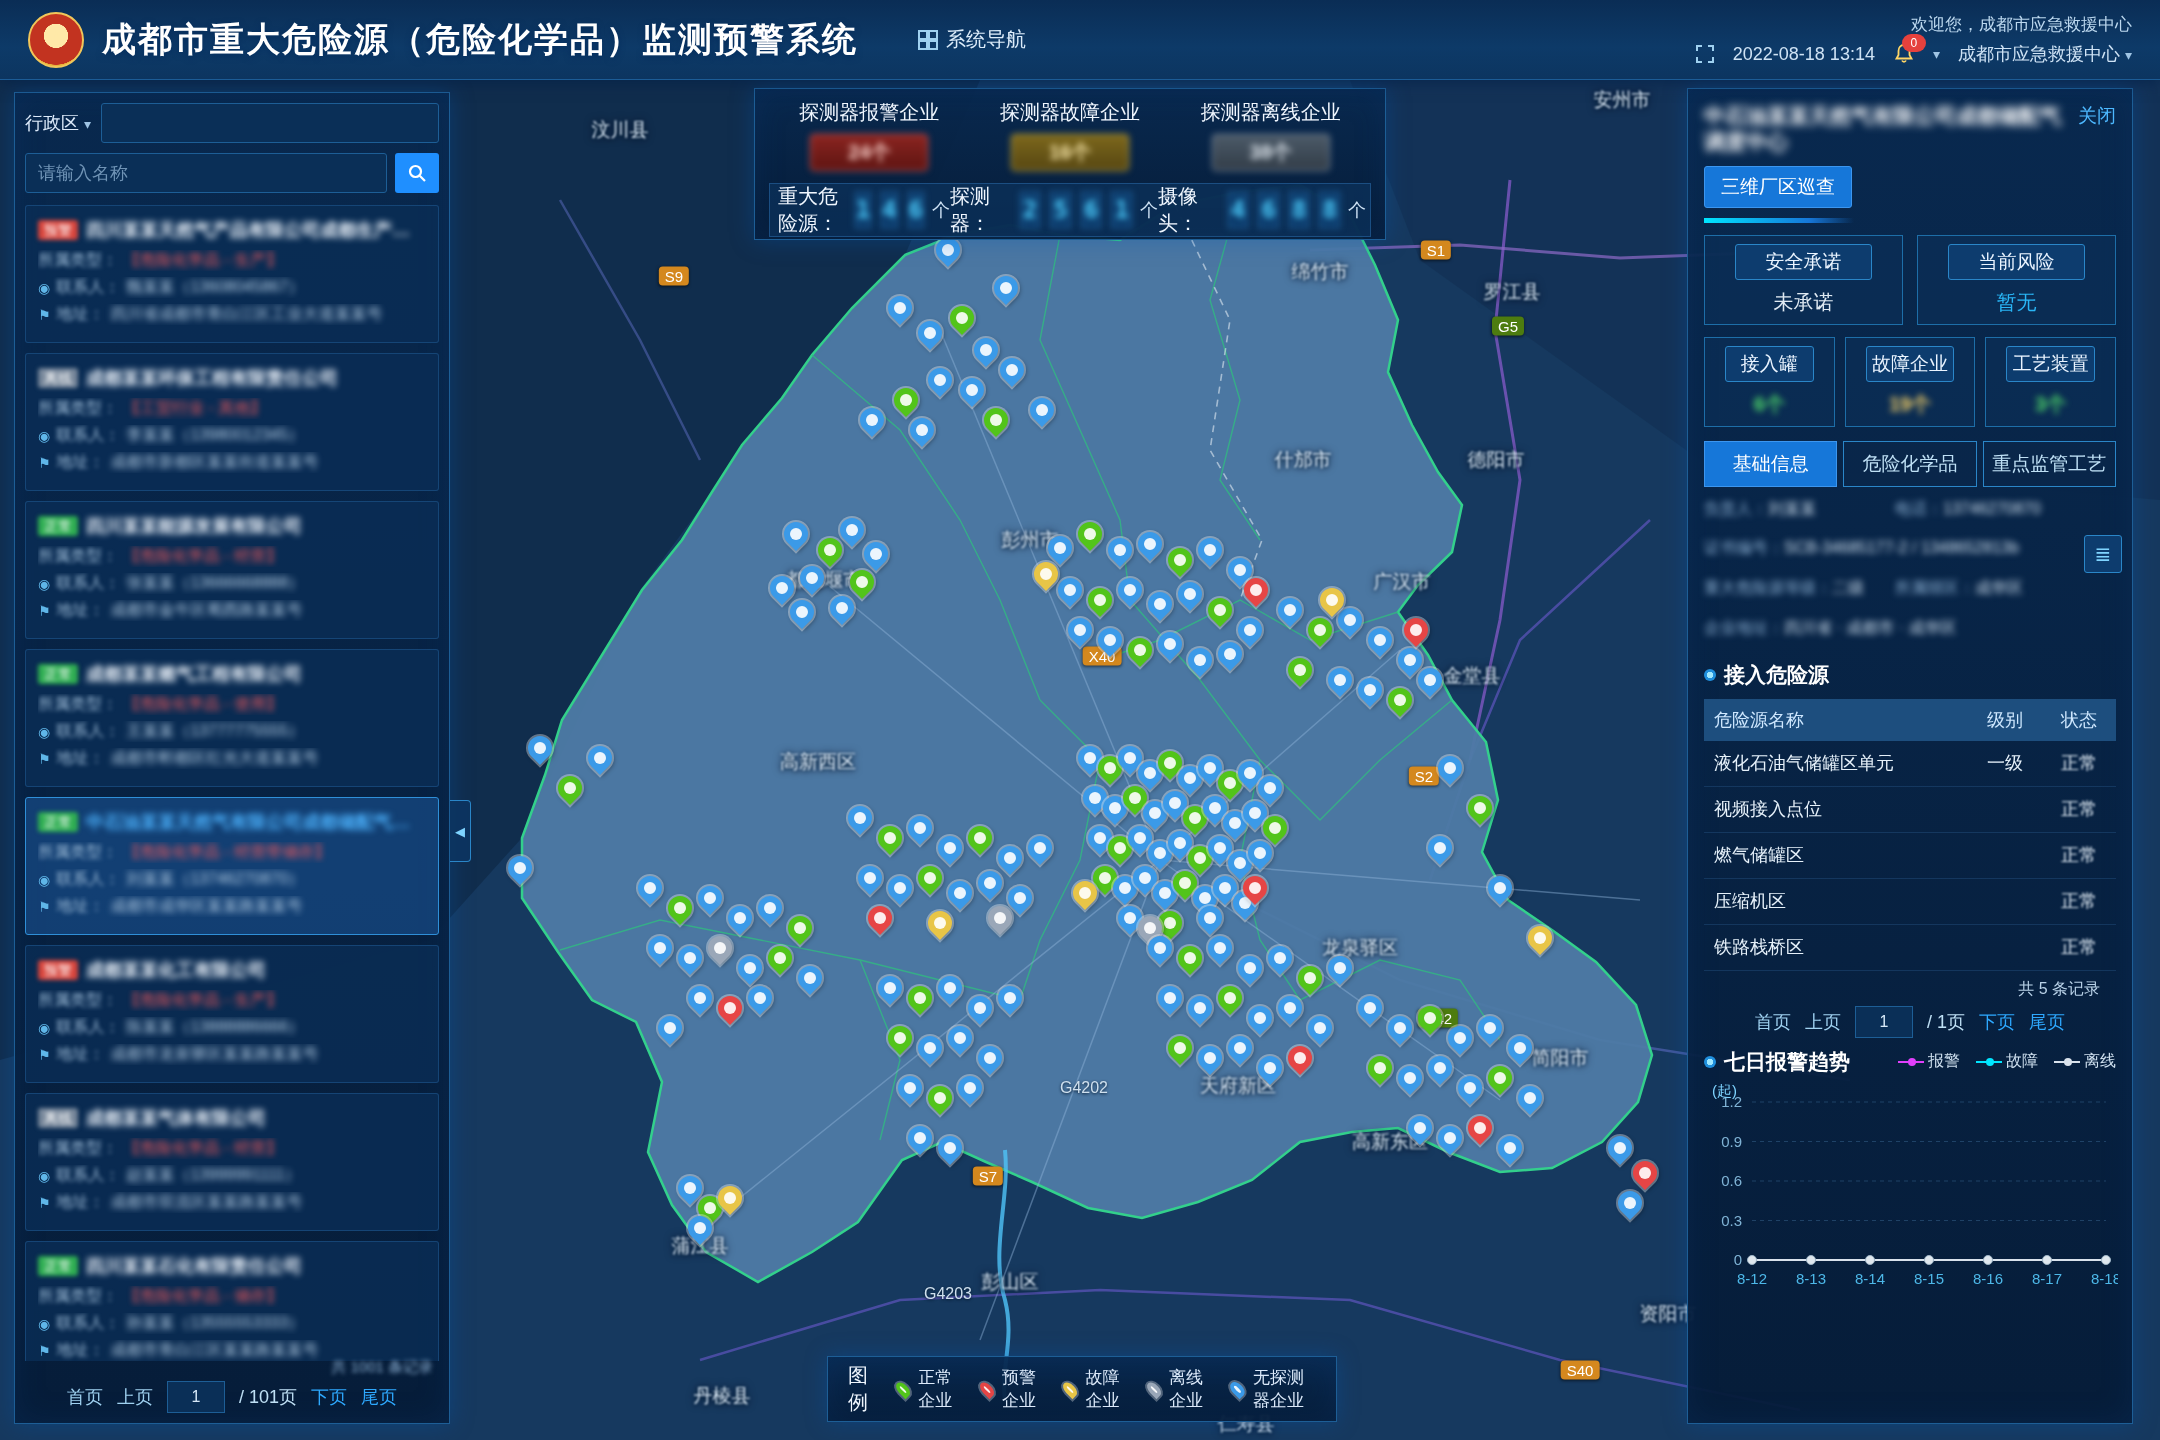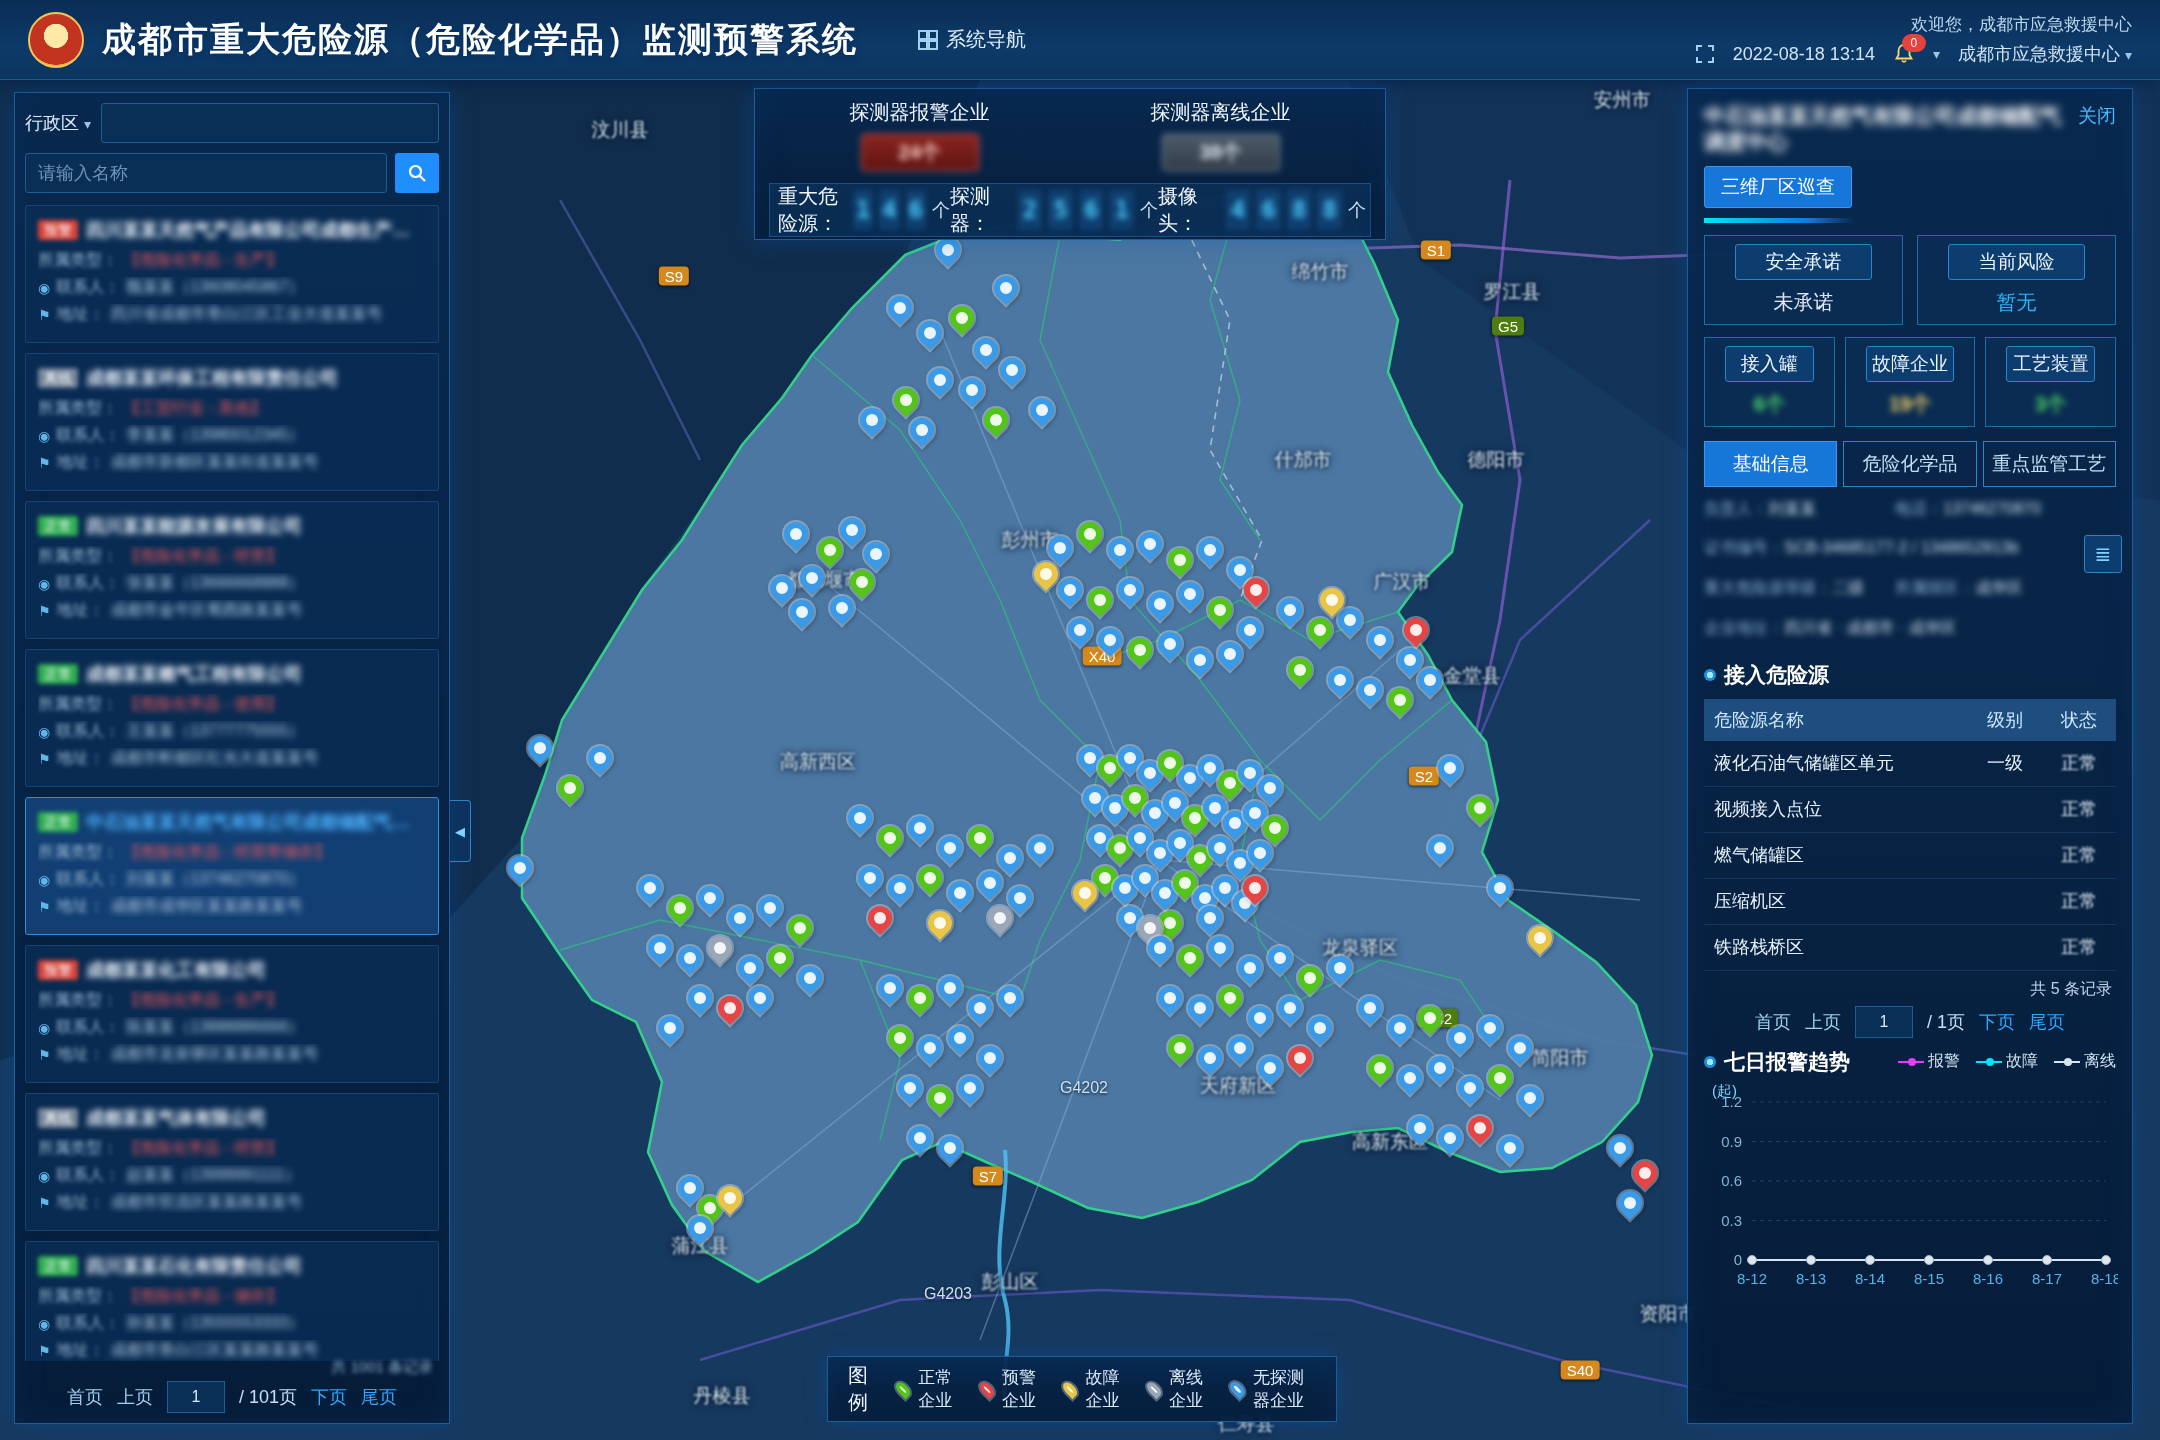--- a/index.html
+++ b/index.html
@@ -131,21 +131,21 @@
   .dp-info .row.span2{grid-column:span 2;}
   .dp-list-btn{position:absolute;right:-6px;top:36px;width:36px;height:36px;background:#0d3c6e;border:1px solid #2a86c8;
                border-radius:3px;display:flex;align-items:center;justify-content:center;color:#7fd4ff;font-size:20px;cursor:pointer;}
   .dp-sec-head{display:flex;align-items:center;gap:8px;font-size:21px;font-weight:bold;color:#fff;margin:8px 0 10px 0;}
   .dp-sec-dot{width:12px;height:12px;border-radius:50%;background:radial-gradient(circle,#9fe8ff 0 40%,#1f8fdd 41% 100%);}
   .hz-table{width:100%;border-collapse:collapse;font-size:18px;}
   .hz-table th{background:#1d4e7e;color:#cfe8ff;font-weight:normal;height:42px;text-align:left;padding:0 10px;}
   .hz-table th.c,.hz-table td.c{text-align:center;}
   .hz-table td{height:45px;padding:0 10px;border-bottom:1px solid rgba(60,120,180,.25);color:#e6f1fa;}
   .hz-status{color:#52e06a;}
-  .dp-count{text-align:right;font-size:16px;color:#b9d2e8;margin:8px 4px 2px 0;}
+  .dp-count{text-align:right;font-size:16px;color:#b9d2e8;margin:8px 16px 2px 0;}
   .dp-pager{position:static;margin:6px 0 10px 0;}
   .trend-head{display:flex;align-items:center;justify-content:space-between;margin-top:4px;}
   .trend-legend{display:flex;gap:16px;font-size:16px;color:#cfe0ef;align-items:center;}
   .tl-item{display:flex;align-items:center;gap:4px;}
   .tl-swatch{width:26px;height:2px;position:relative;}
   .tl-swatch::after{content:"";position:absolute;left:10px;top:-3px;width:8px;height:8px;border-radius:50%;background:inherit;}
   .chart-wrap{margin-top:6px;}
   .grid{stroke:rgba(90,150,200,.3);stroke-dasharray:4 4;}
   .ytick,.xtick{fill:#7fb3d5;font-size:15px;font-family:"Liberation Sans",sans-serif;}
   .xtick{text-anchor:middle;fill:#4db8e8;}
@@ -662,20 +662,24 @@
       </div>
   </aside>
 
   <div class="panel stats-panel">
     <div class="stats-cards">
         <div class="stat-card">
           <div class="sc-label">探测器报警企业</div>
           <div class="sc-pill sc-pill--alarm rb3">24个</div>
         </div>
         <div class="stat-card">
+          <div class="sc-label">探测器故障企业</div>
+          <div class="sc-pill sc-pill--fault rb3">16个</div>
+        </div>
+        <div class="stat-card">
           <div class="sc-label">探测器离线企业</div>
           <div class="sc-pill sc-pill--offline rb3">38个</div>
         </div>
       </div>
     <div class="stats-counters">
         <div class="counter">
           <span>重大危险源：</span>
           <span class="digit rb3">1</span>
           <span class="digit rb3">4</span>
           <span class="digit rb3">6</span>

